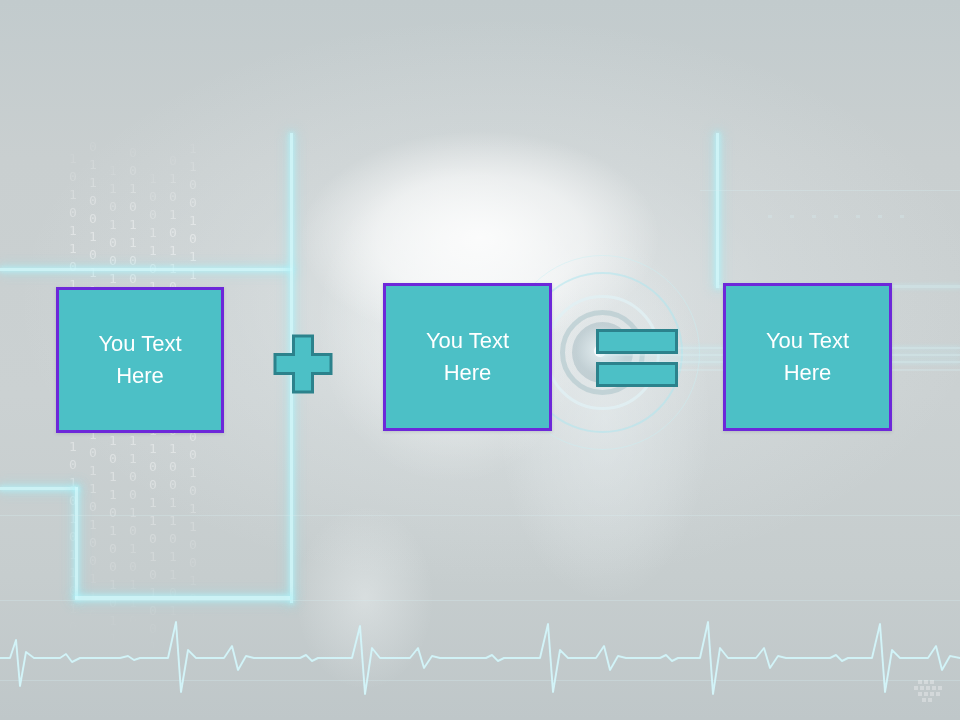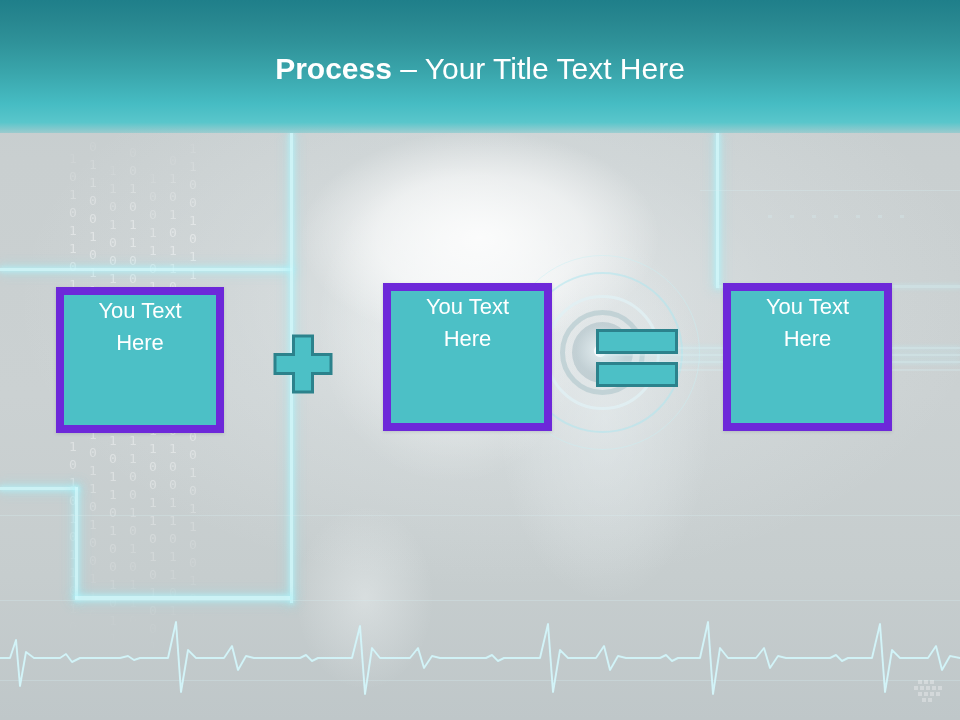--- a/index.html
+++ b/index.html
@@ -124,22 +124,23 @@
   }
   #header-title .bold { font-weight:bold; }
   #header-title .rest { font-weight:normal; }
 
   
   #content { position:absolute; inset:0; z-index:10; }
 
   .proc-box {
     position:absolute;
     background:#4cc0c6;
-    border:8px solid #6d28d9;
+    border:3px solid #6d28d9;
     display:flex;
+    align-items:center;
     justify-content:center;
     text-align:center;
     color:#ffffff;
     font-size:22px;
     line-height:32px;
     box-shadow:0 1px 3px rgba(60,80,85,0.18);
   }
   #proc-box-1 { left:56px;  top:287px; width:168px; height:146px; }
   #proc-box-2 { left:383px; top:283px; width:169px; height:148px; }
   #proc-box-3 { left:723px; top:283px; width:169px; height:148px; }
@@ -440,25 +441,20 @@
       <rect x="30" y="12" width="4" height="4"></rect>
       <rect x="10" y="18" width="4" height="4"></rect>
         <rect x="16" y="18" width="4" height="4"></rect>
       <rect x="22" y="18" width="4" height="4"></rect>
         <rect x="28" y="18" width="4" height="4"></rect>
       <rect x="14" y="24" width="4" height="4"></rect>
         <rect x="20" y="24" width="4" height="4"></rect>
     </g>
   </svg>
 
-  <div id="header">
-    <div id="header-title">
-      <span class="bold">Process</span><span class="rest"> – Your Title Text Here</span>
-    </div>
-  </div>
 
   <div id="content">
 
     <div class="proc-box" id="proc-box-1">
       <span>
         <span class="txt">You Text</span>
         <span class="txt">Here</span>
       </span>
     </div>
 

